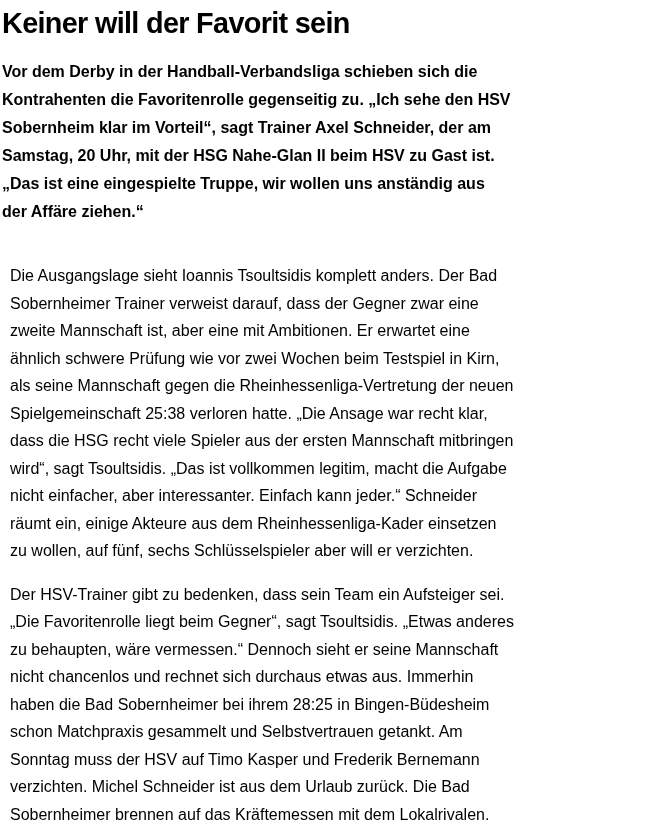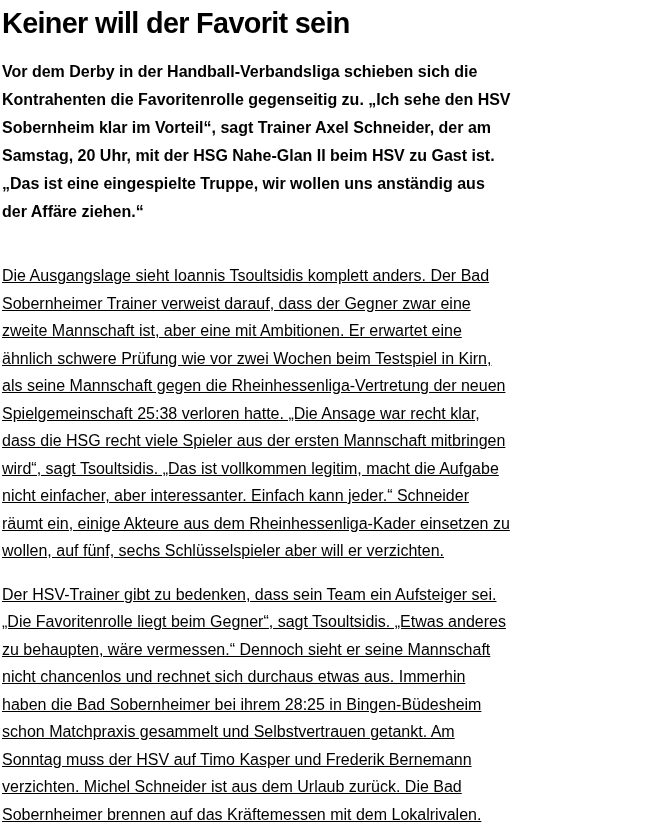--- a/index.html
+++ b/index.html
@@ -33,22 +33,21 @@
   .lead {
     font-size: 16px;
     line-height: 28px;
     font-weight: 700;
     margin: 11px 0 36px 0;
   }
   .body-paragraph {
     font-size: 16px;
     line-height: 27.5px;
     font-weight: 400;
-    margin: 0 0 16px 0;
-    text-decoration: underline;
+    margin: 0 0 16px 8px;
   }
 </style>
 </head>
 <body>
 
 <article class="article">
   <h1 class="headline">Keiner will der Favorit sein</h1>
 
   <p class="lead">Vor dem Derby in der Handball-Verbandsliga schieben sich die Kontrahenten die Favoritenrolle gegenseitig zu. „Ich sehe den HSV Sobernheim klar im Vorteil“, sagt Trainer Axel Schneider, der am Samstag, 20 Uhr, mit der HSG Nahe-Glan II beim HSV zu Gast ist. „Das ist eine eingespielte Truppe, wir wollen uns anständig aus der Affäre ziehen.“</p>
 

